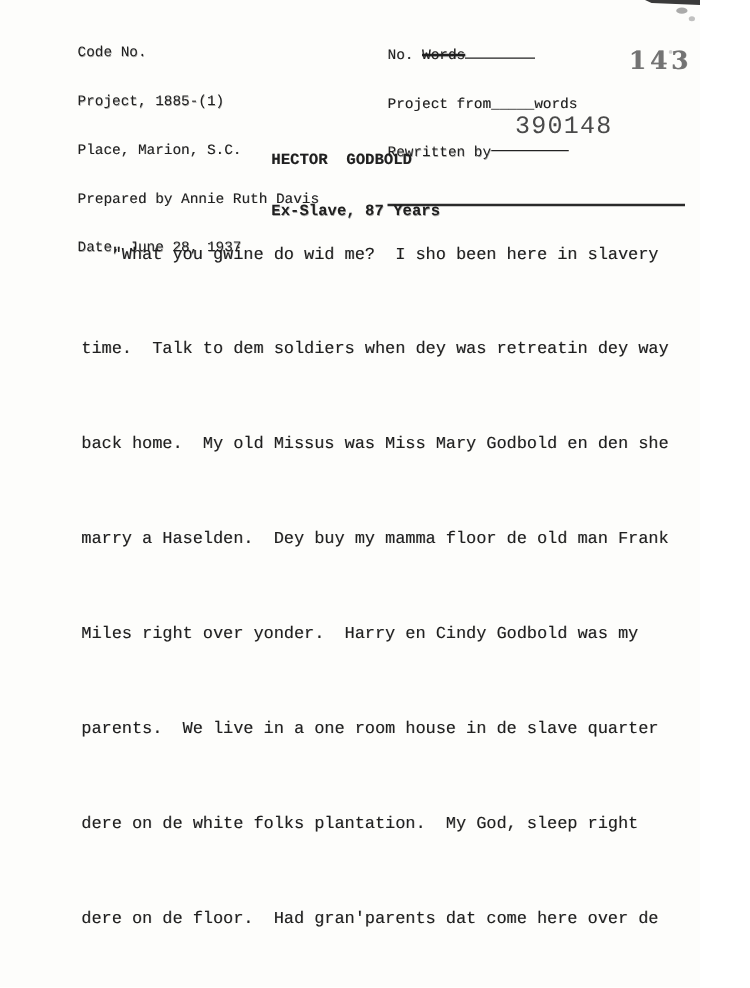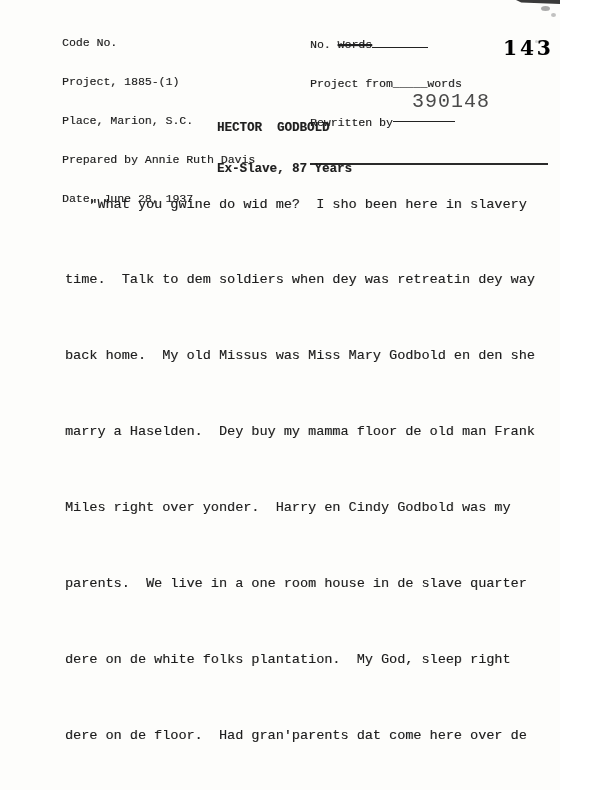--- a/index.html
+++ b/index.html
@@ -32,21 +32,21 @@
   .rewritten-fill { width:62px; transform:translateY(-4px); }
   .hrule {
     width:238px; border-top:2px solid #2a2a2a;
     margin-top:8px; margin-bottom:3px;
   }
   
   .pagenum {
     position:absolute; left:503px; top:36px;
     font-family:"DejaVu Serif", serif;
     font-size:20px; font-weight:bold; letter-spacing:3px;
-    color:#000000;
+    color:#737373;
   }
   .stamp {
     position:absolute; left:412px; top:90px;
     font-size:20px; letter-spacing:1px;
     color:#4a4a4a;
     text-shadow:none;
   }
   
   .titleblock {
     position:absolute; left:200px; top:95px;

